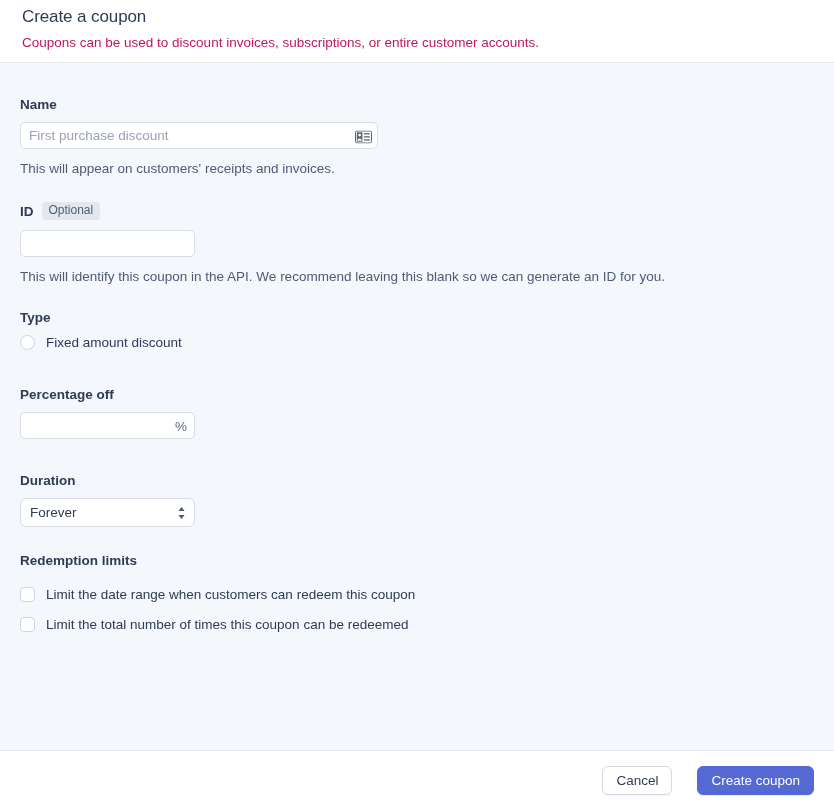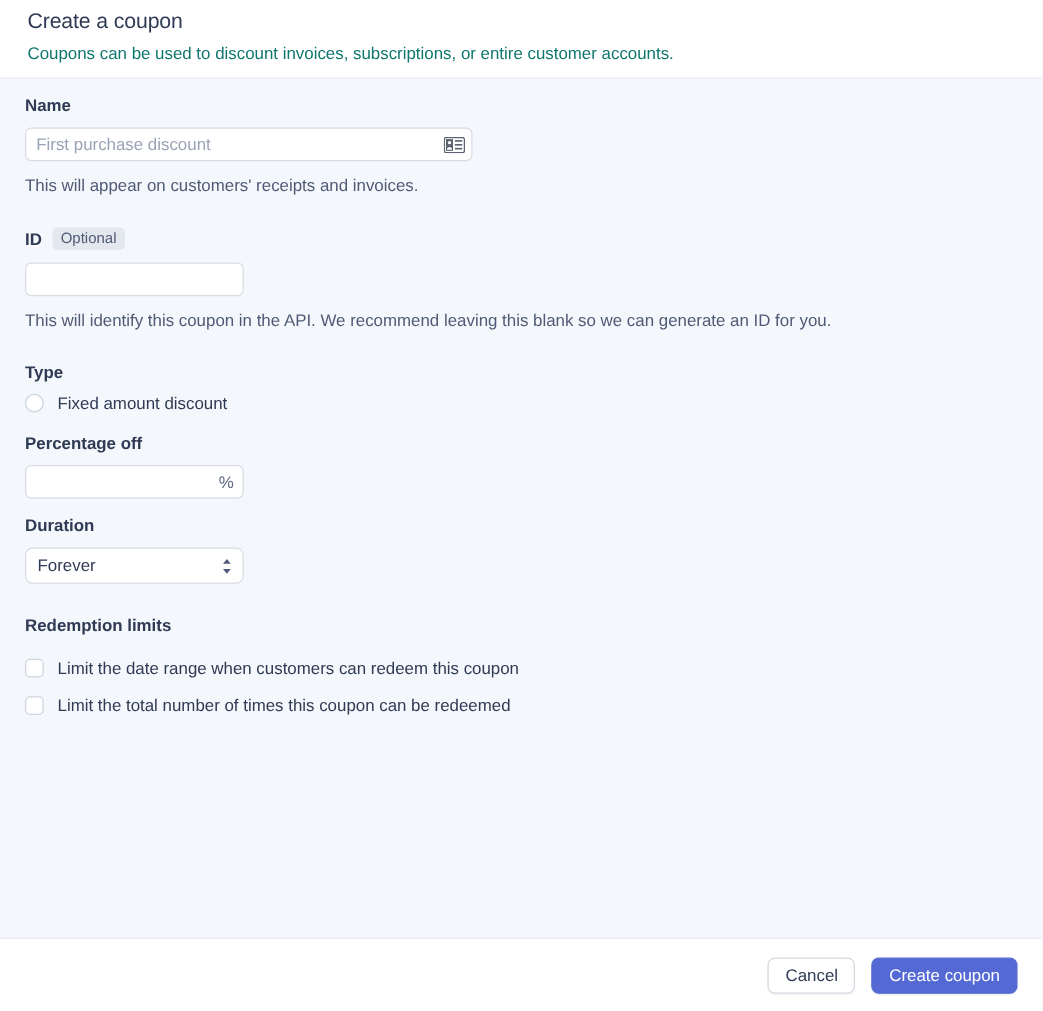--- a/index.html
+++ b/index.html
@@ -37,21 +37,21 @@
   .header-title {
     font-size: 17px;
     font-weight: 400;
     color: #2f3a54;
     margin: 0;
     padding-top: 5px;
     letter-spacing: -0.1px;
   }
   .header-subtitle {
     font-size: 13.5px;
-    color: #0f766e;
+    color: #be185d;
     margin: 0;
     padding-top: 8px;
   }
 
   
   .body {
     flex: 1 1 auto;
     background: #f4f7fb;
     padding: 0 20px;
     box-sizing: border-box;
@@ -239,21 +239,21 @@
   }
 
   
   .footer {
     height: 59px;
     background: #ffffff;
     border-top: 1px solid #e6e8ee;
     display: flex;
     align-items: center;
     justify-content: flex-end;
-    gap: 13px;
+    gap: 25px;
     padding: 16px 20px;
     box-sizing: border-box;
     flex: 0 0 auto;
   }
   .btn {
     font-family: "Liberation Sans", sans-serif;
     font-size: 13.5px;
     border-radius: 6px;
     height: 29px;
     padding: 0 13px;
@@ -272,21 +272,21 @@
   .btn-primary {
     background: #5469d4;
     border: 1px solid #5469d4;
     color: #ffffff;
     box-shadow: 0 1px 1px rgba(16,24,40,.08);
   }
   .mt-6  { margin-top: 6px; }
   .mt-10 { margin-top: 10px; }
   .mt-12 { margin-top: 12px; }
   .mt-26 { margin-top: 26px; }
-  .mt-30 { margin-top: 14px; }
+  .mt-30 { margin-top: 34px; }
 </style>
 </head>
 <body>
 
 <div class="page">
 
   <div class="header">
     <h1 class="header-title">Create a coupon</h1>
     <p class="header-subtitle">Coupons can be used to discount invoices, subscriptions, or entire customer accounts.</p>
   </div>

